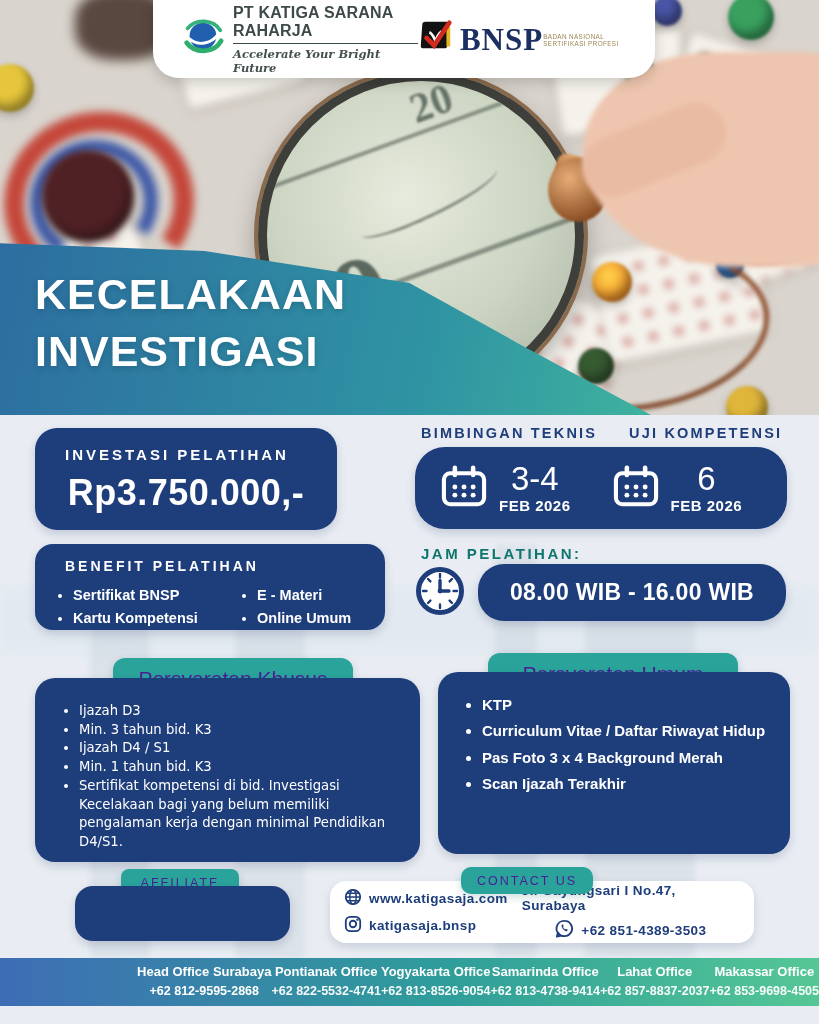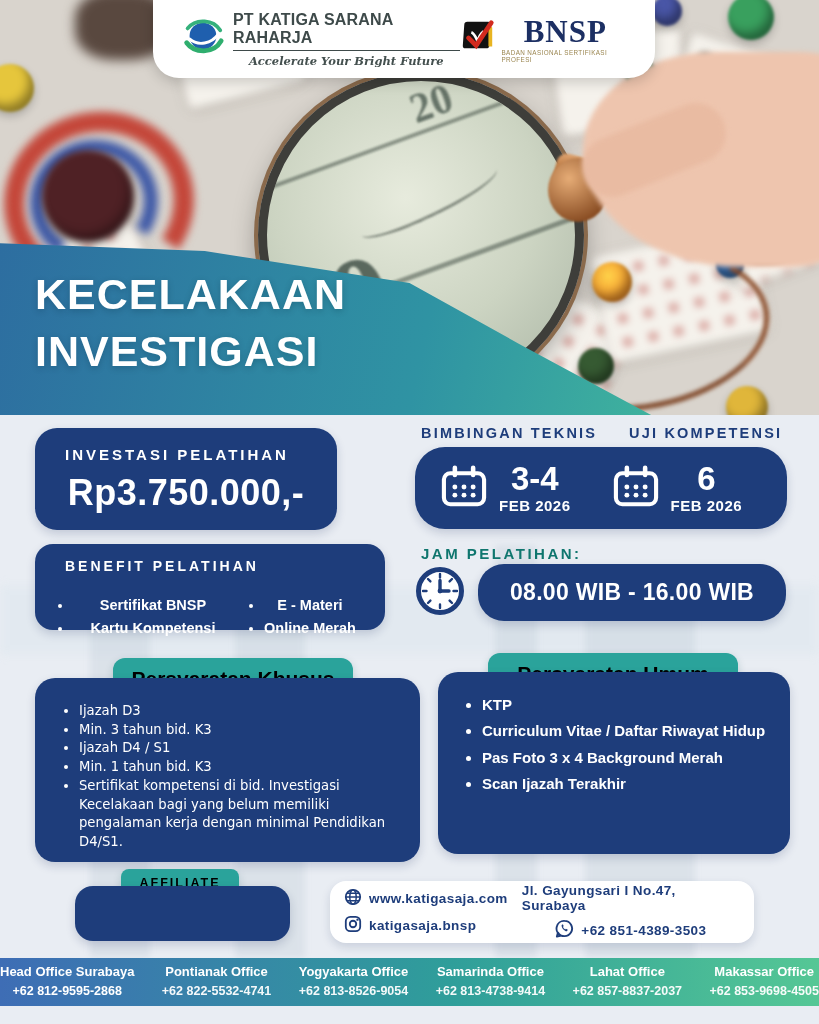--- a/index.html
+++ b/index.html
@@ -45,45 +45,45 @@
 
   
   .header-card{position:absolute;left:153px;top:0;width:502px;height:78px;background:#fff;z-index:3;
                border-radius:0 0 26px 26px;box-shadow:0 4px 14px rgba(0,0,0,.18);
                display:flex;align-items:center;justify-content:space-between;padding:16px 26px;box-sizing:border-box;}
   .k-logo{display:flex;align-items:center;gap:8px;}
   .k-text{display:flex;flex-direction:column;align-items:center;}
   .k-name{font-size:16px;font-weight:bold;color:#3e4a4a;letter-spacing:.2px;border-bottom:1.5px solid #3e4a4a;padding-bottom:3px;}
   .k-tag{font-family:"DejaVu Serif",serif;font-style:italic;font-weight:bold;font-size:11.5px;color:#44504f;margin-top:3px;}
   .b-logo{display:flex;align-items:center;gap:6px;}
-  .b-text{display:flex;flex-direction:column;align-items:center;}
+  .b-text{display:flex;flex-direction:row;align-items:center;}
   .b-acr{font-family:"Liberation Serif",serif;font-weight:bold;font-size:31px;color:#1c2f63;letter-spacing:1px;line-height:1;}
   .b-sub{font-size:6.3px;color:#9b8650;letter-spacing:.4px;margin-top:2px;}
 
   
   .content{position:absolute;left:0;top:415px;width:819px;height:543px;background:#e9edf3;z-index:2;overflow:hidden;}
   .ind{position:absolute;background:#b9c6d2;opacity:.28;filter:blur(3px);}
   .sea{position:absolute;left:0;top:170px;width:819px;height:70px;background:#dfe8ef;opacity:.6;filter:blur(4px);}
 
   .navybox{position:absolute;background:#1e3d7b;color:#fff;border-radius:22px;box-shadow:0 4px 10px rgba(20,40,90,.18);}
-  .tealpill{position:absolute;background:#2aa39b;color:#000000;display:flex;align-items:center;justify-content:center;
-            font-weight:700;box-shadow:0 3px 8px rgba(0,80,80,.2);}
+  .tealpill{position:absolute;background:#2aa39b;color:#4c1d95;display:flex;align-items:center;justify-content:center;
+            font-weight:400;box-shadow:0 3px 8px rgba(0,80,80,.2);}
 
   .inv-label{font-size:15px;font-weight:800;letter-spacing:3px;margin:18px 0 0 30px;}
   .inv-price{font-size:36px;font-weight:800;text-align:center;margin-top:9px;letter-spacing:.5px;}
 
   .sched-label{position:absolute;color:#1e3d7b;font-weight:800;font-size:14.5px;letter-spacing:2.2px;}
   .sched-pill{left:415px;top:447px;width:372px;height:82px;border-radius:30px;display:flex;align-items:center;}
   .sched-group{display:flex;align-items:center;gap:12px;}
   .sched-col{display:flex;flex-direction:column;align-items:center;line-height:1.05;}
-  .sched-date{font-size:33px;font-weight:700;}
+  .sched-date{font-size:33px;font-weight:400;}
   .sched-month{font-size:15px;font-weight:800;letter-spacing:.5px;margin-top:2px;}
 
   .ben-label{font-size:14px;font-weight:800;letter-spacing:3px;margin:14px 0 0 30px;}
-  .ben-cols{display:flex;margin:18px 0 0 18px;gap:11px;text-align:center;}
+  .ben-cols{display:flex;margin:8px 0 0 18px;gap:4px;}
   .ben-ul{margin:2px 0 0 0;padding-left:20px;list-style:disc;font-size:14.5px;font-weight:bold;line-height:1.6;}
 
   .jam-label{position:absolute;left:421px;top:545px;color:#0f766e;font-weight:800;font-size:15px;letter-spacing:2.5px;}
   .time-pill{left:478px;top:564px;width:308px;height:57px;border-radius:26px;display:flex;align-items:center;justify-content:center;
              font-size:23px;font-weight:800;letter-spacing:.3px;}
   .clock{position:absolute;left:414px;top:565px;}
 
   .req-title{font-size:21px;border-radius:12px;}
   .req-ul{margin:0;padding:8px 18px 0 44px;list-style:disc;color:#fff;}
   .khusus-ul{font-family:"DejaVu Sans",sans-serif;font-size:13.2px;font-weight:400;line-height:1.42;padding-top:24px;}
@@ -91,21 +91,21 @@
 
   .contact-card{position:absolute;left:330px;top:881px;width:424px;height:62px;background:#fff;border-radius:16px;
                 box-shadow:0 4px 10px rgba(20,40,90,.15);display:flex;align-items:center;padding:0 14px;box-sizing:border-box;}
   .cc-col{display:flex;flex-direction:column;justify-content:center;gap:6px;}
   .cc-row{display:flex;align-items:center;gap:7px;color:#1e3d7b;font-weight:bold;font-size:13.5px;letter-spacing:.4px;}
   .cc-right{margin-left:14px;align-items:center;}
 
   
   .footer{position:absolute;left:0;top:958px;width:819px;height:48px;z-index:3;
           background:linear-gradient(90deg,#3e6db5 0%,#2f9e9a 55%,#55c795 100%);
-          display:flex;align-items:center;justify-content:space-between;color:#fff;}
+          display:flex;align-items:center;justify-content:flex-end;color:#fff;}
   .f-col{text-align:center;line-height:1.55;}
   .f-name{font-size:13px;font-weight:800;}
   .f-phone{font-size:12.5px;font-weight:600;opacity:.95;}
   .f-col.first .f-phone{font-weight:800;opacity:1;}
 </style>
 </head>
 <body>
 
 <div class="poster">
 
@@ -244,21 +244,21 @@
 
     <div class="navybox" style="left:35px;top:129px;width:350px;height:86px;border-radius:18px;">
       <div class="ben-label">BENEFIT PELATIHAN</div>
       <div class="ben-cols">
         <ul class="ben-ul" style="width:160px;">
           <li>Sertifikat BNSP</li>
           <li>Kartu Kompetensi</li>
         </ul>
         <ul class="ben-ul">
           <li>E - Materi</li>
-          <li>Online Merah</li>
+          <li>Online Umum</li>
         </ul>
       </div>
     </div>
 
     <div class="jam-label" style="top:130px;">JAM PELATIHAN:</div>
     <div class="clock" style="top:150px;">
       <svg width="52" height="52" viewBox="0 0 52 52">
         <circle cx="26" cy="26" r="21.5" fill="#fff" stroke="#1e3d7b" stroke-width="5"></circle>
         <g stroke="#1e3d7b" stroke-width="2.4" stroke-linecap="round">
           <path d="M26 9 v3.5 M26 39.5 v3.5 M9 26 h3.5 M39.5 26 h3.5 M14 14 l2.4 2.4 M35.6 35.6 l2.4 2.4 M38 14 l-2.4 2.4 M16.4 35.6 L14 38"></path>
@@ -294,20 +294,23 @@
         <li>Pas Foto 3 x 4 Background Merah</li>
         <li>Scan Ijazah Terakhir</li>
       </ul>
     </div>
 
     <div class="tealpill" style="left:121px;top:454px;width:118px;height:27px;border-radius:8px;font-size:12.5px;letter-spacing:2px;">
       <span>AFFILIATE</span>
     </div>
     <div class="navybox" style="left:75px;top:471px;width:215px;height:55px;border-radius:18px;"></div>
 
+    <div class="tealpill" style="left:461px;top:452px;width:132px;height:27px;border-radius:10px;font-size:12.5px;letter-spacing:2px;z-index:2;">
+      <span>CONTACT US</span>
+    </div>
     <div class="contact-card" style="top:466px;">
       <div class="cc-col">
         <div class="cc-row">
           <span>
             <svg width="18" height="18" viewBox="0 0 20 20">
               <circle cx="10" cy="10" r="8" fill="none" stroke="#1e3d7b" stroke-width="2"></circle>
               <ellipse cx="10" cy="10" rx="3.6" ry="8" fill="none" stroke="#1e3d7b" stroke-width="1.6"></ellipse>
               <path d="M2 10 h16 M3.2 5.8 h13.6 M3.2 14.2 h13.6" stroke="#1e3d7b" stroke-width="1.6" fill="none"></path>
             </svg>
           </span>

